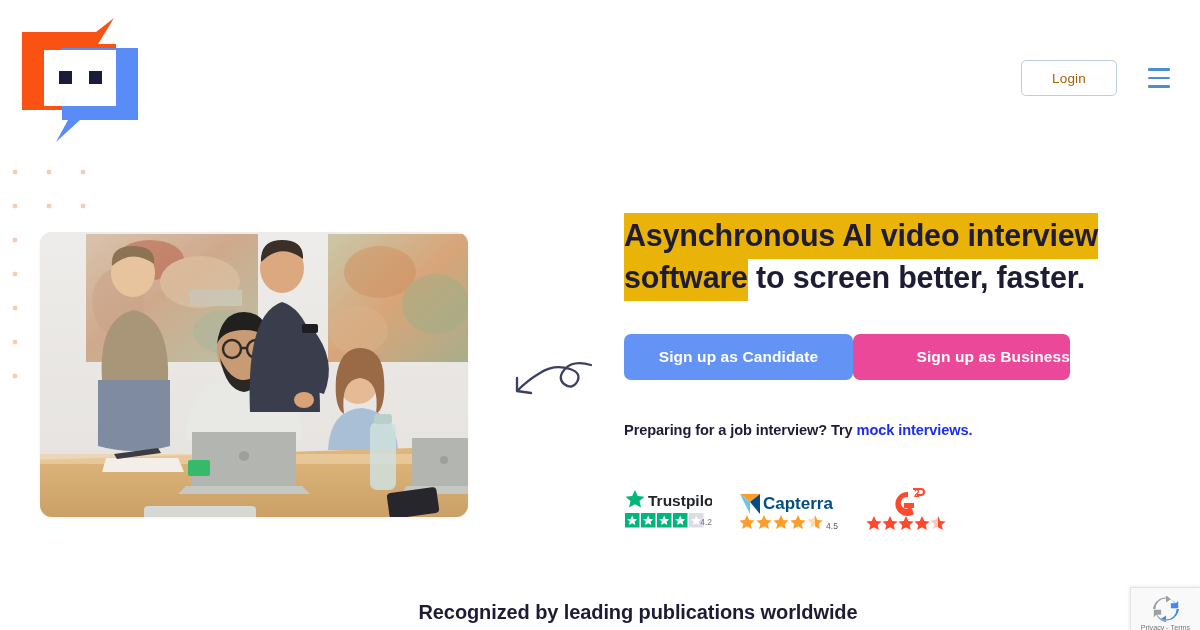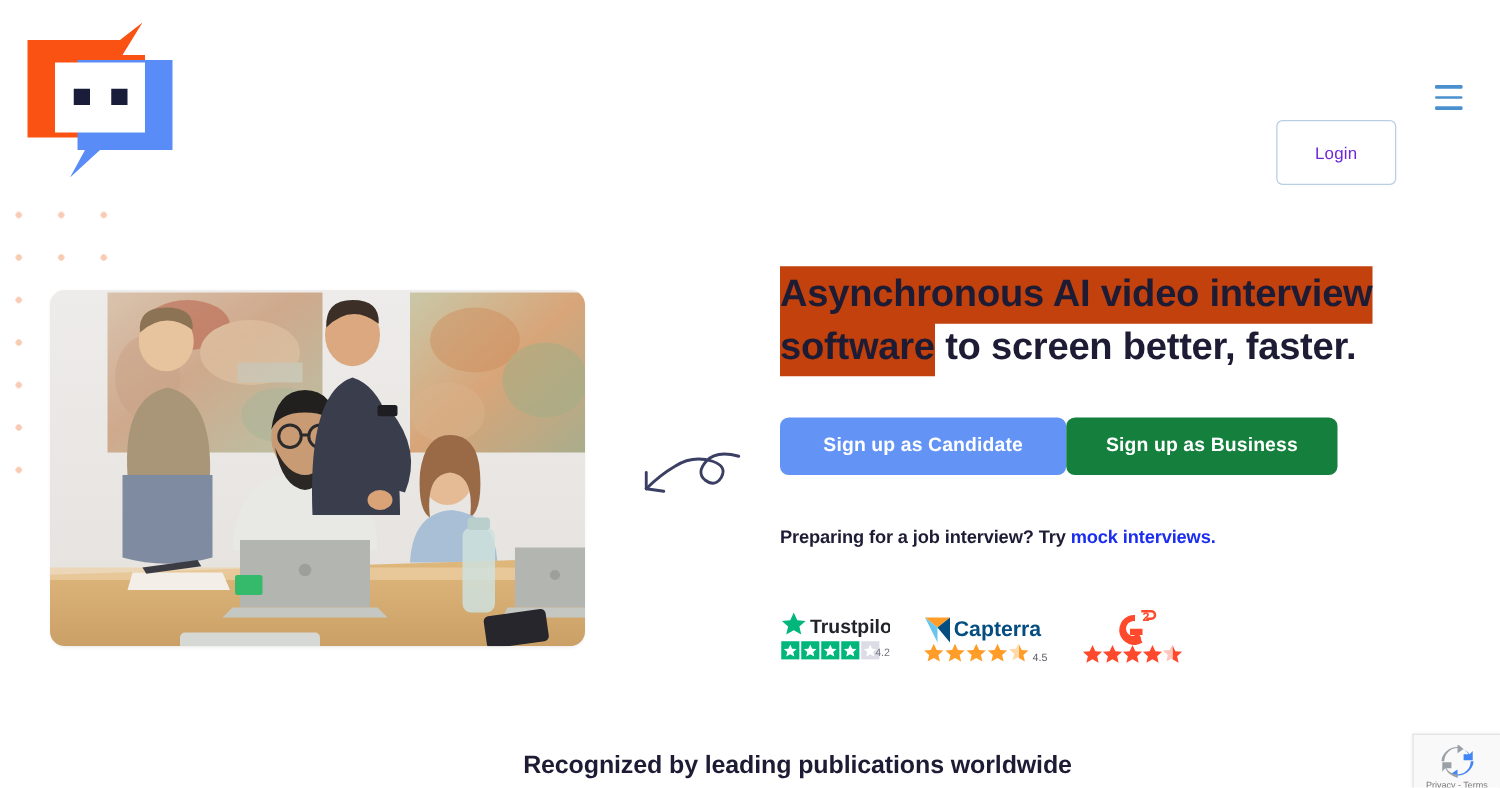--- a/index.html
+++ b/index.html
@@ -27,31 +27,30 @@
     z-index: 6;
   }
   .logo {
     position: absolute; left: 20px; top: 18px;
     width: 120px; height: 124px;
   }
   .logo svg { display:block; width:120px; height:124px; }
 
   .login-btn {
     position: absolute; left: 1021px; top: 60px;
-    width: 96px; height: 52px;
+    width: 96px; height: 36px;
     border: 1px solid #b9cde4;
     border-radius: 5px;
     background: #fff;
-    color: #6d28d9;
+    color: #a16207;
     font-size: 13.5px;
     font-family: "Liberation Sans", sans-serif;
     display: flex; align-items: center; justify-content: center;
     cursor: pointer;
     letter-spacing: .2px;
-    margin-top: 36px;
   }
   .hamburger {
     position: absolute; left: 1148px; top: 68px;
     width: 22px; height: 20px;
     display: flex; flex-direction: column; justify-content: space-between;
     cursor: pointer;
   }
   .hamburger span { display:block; width: 22px; height: 2.6px; background: #4a90cf; border-radius: 1px; }
 
   
@@ -79,41 +78,41 @@
   .headline {
     font-size: 30.5px;
     line-height: 42px;
     font-weight: bold;
     color: #1e1c35;
     letter-spacing: -0.2px;
     max-width: 478px;
     font-family: "Liberation Sans", sans-serif;
   }
   .headline .hl {
-    background: #c2410c;
+    background: #eab308;
     box-decoration-break: clone;
     -webkit-box-decoration-break: clone;
     padding: 5px 0 7px 0;
   }
 
   .cta-row {
     position: absolute; left: 624px; top: 334px;
     display: flex; gap: 0; z-index: 4;
   }
   .btn {
     height: 46px;
     border-radius: 7px;
     display: flex; align-items: center; justify-content: center;
     color: #fff; font-weight: bold; font-size: 15.5px;
     letter-spacing: .1px; cursor: pointer;
     font-family: "Liberation Sans", sans-serif;
     border: none;
   }
   .btn-candidate { width: 229px; background: #6394f5; }
-  .btn-business { width: 217px; background: #15803d; }
+  .btn-business { width: 217px; background: #ec4899; justify-content: flex-end; }
 
   .mock-line {
     position: absolute; left: 624px; top: 422px; z-index: 4;
     font-size: 14.6px; font-weight: bold; color: #1e1c35;
     letter-spacing: -0.1px;
   }
   .mock-line a { color: #1b2df0; text-decoration: none; font-weight: bold; }
 
   
   .badges {

